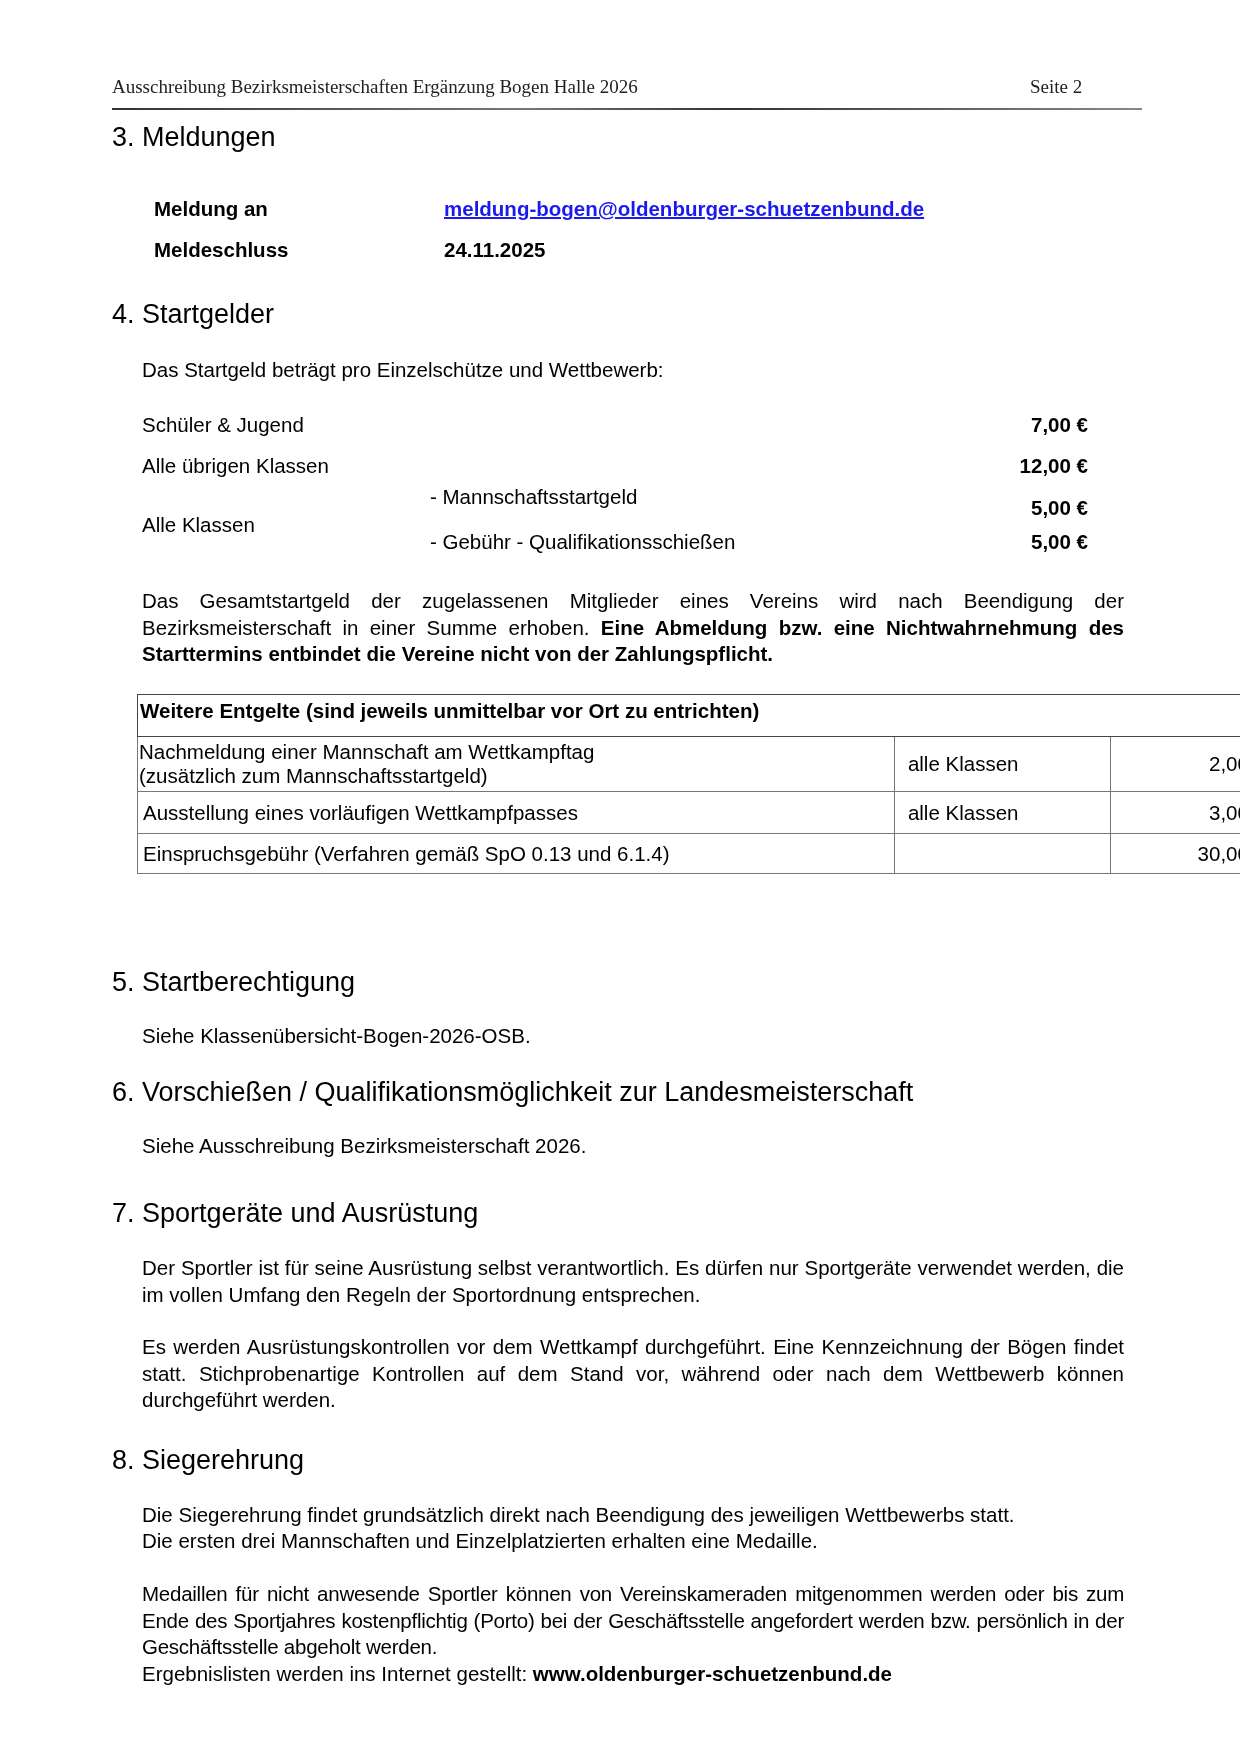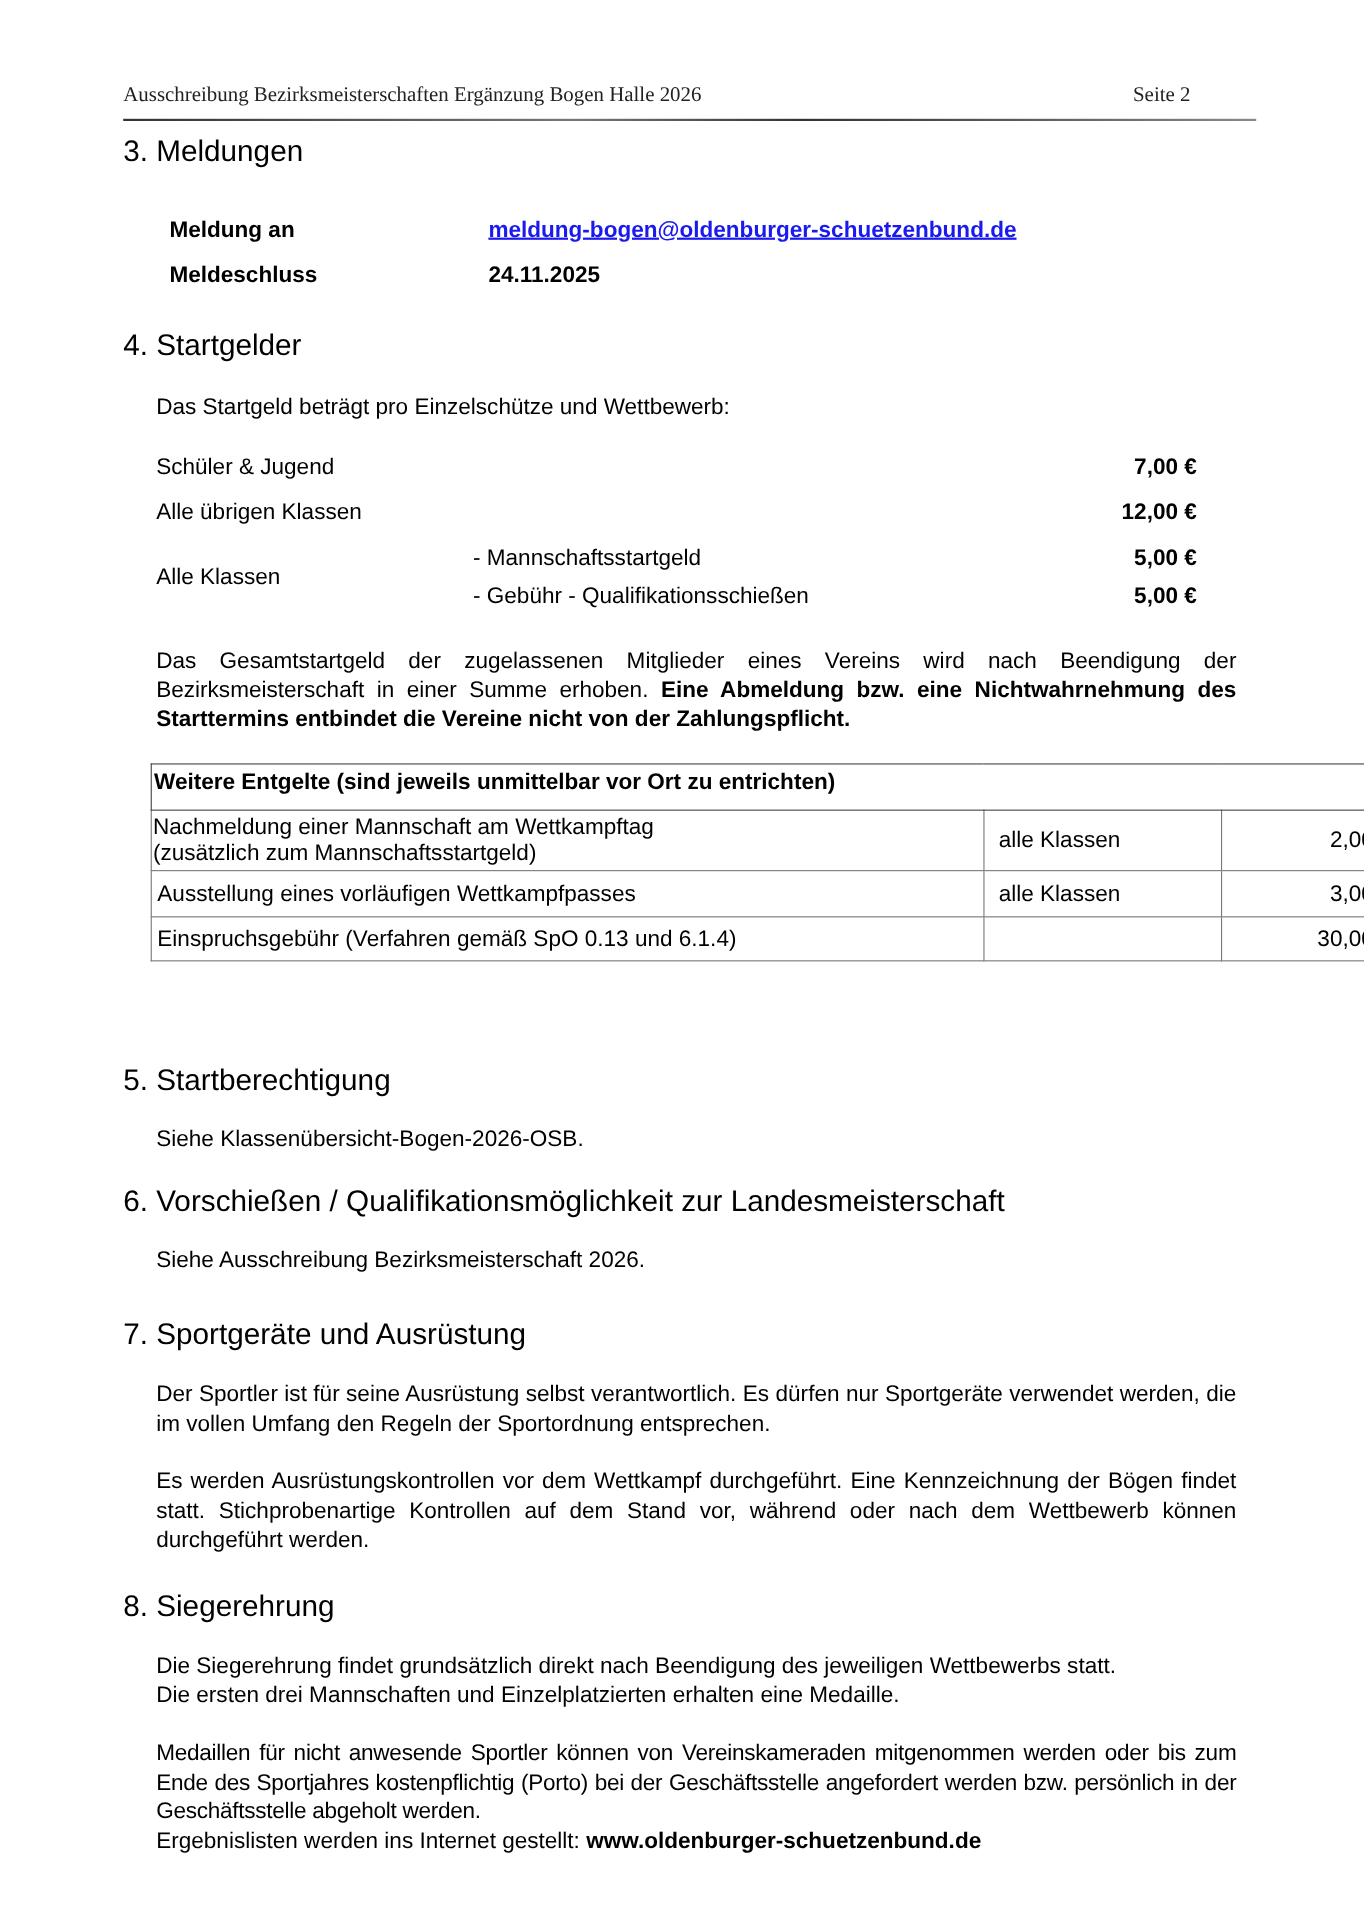--- a/index.html
+++ b/index.html
@@ -58,21 +58,21 @@
 <div class="h" style="top:299px;">
   <span class="num">4.</span><span>Startgelder</span>
 </div>
 <div class="p" style="top:357px;">Das Startgeld beträgt pro Einzelschütze und Wettbewerb:</div>
 
 <div class="fee-label" style="top:413px;">Schüler &amp; Jugend</div>
 <div class="fee-amt" style="top:413px;">7,00 €</div>
 <div class="fee-label" style="top:454px;">Alle übrigen Klassen</div>
 <div class="fee-amt" style="top:454px;">12,00 €</div>
 <div class="fee-label" style="top:513px;">Alle Klassen</div>
-<div class="fee-sub" style="top:496px;text-align:right;">- Mannschaftsstartgeld</div>
+<div class="fee-sub" style="top:485px;text-align:right;">- Mannschaftsstartgeld</div>
 <div class="fee-amt" style="top:496px;">5,00 €</div>
 <div class="fee-sub" style="top:530px;">- Gebühr - Qualifikationsschießen</div>
 <div class="fee-amt" style="top:530px;">5,00 €</div>
 
 <div class="p just" style="top:588px;">
   <span>Das Gesamtstartgeld der zugelassenen Mitglieder eines Vereins wird nach Beendigung der Bezirksmeisterschaft in einer Summe erhoben. </span><b>Eine Abmeldung bzw. eine Nichtwahrnehmung des Starttermins entbindet die Vereine nicht von der Zahlungspflicht.</b>
 </div>
 
 <table class="fees">
   <tbody>

